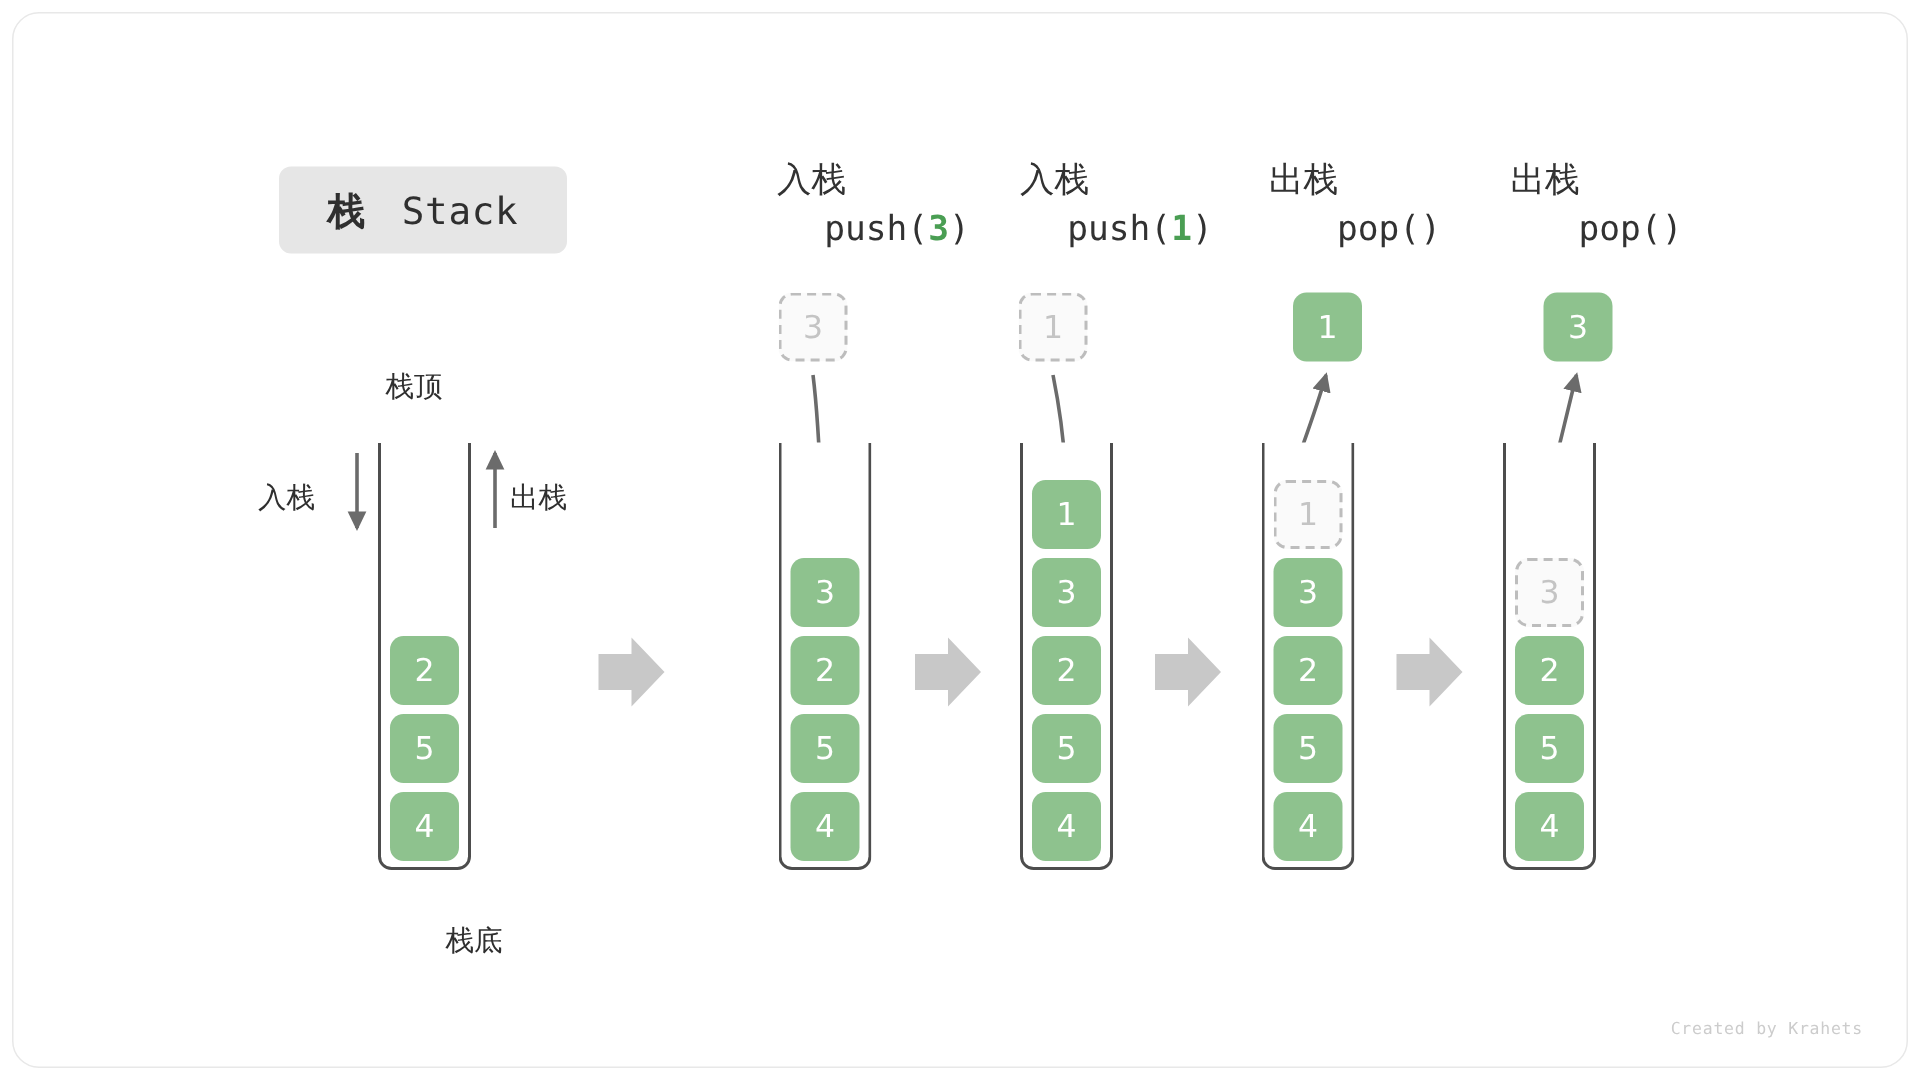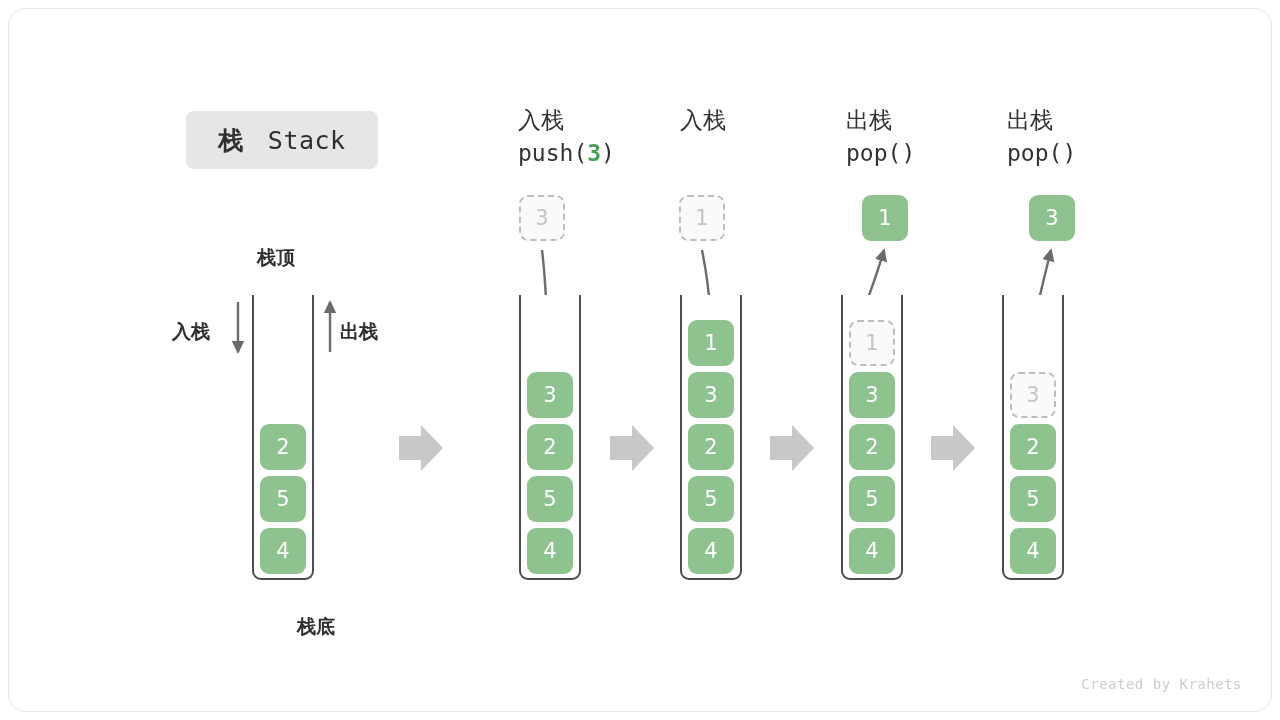--- a/index.html
+++ b/index.html
@@ -68,20 +68,21 @@
     color: #323232;
   }
   .op-header .cn {
     font-size: 23px;
     display: block;
   }
   .op-header .code {
     font-size: 23px;
     font-family: "DejaVu Sans Mono", "Liberation Mono", monospace;
     display: block;
+    text-align: center;
   }
   .op-header .code .arg {
     color: #4a9e53;
     font-weight: bold;
   }
 
   
   .stack-box {
     position: absolute;
     box-sizing: border-box;
@@ -114,32 +115,32 @@
   .cell.ghost {
     background: #fafafa;
     color: #c4c4c4;
     border: 2px dashed #bdbdbd;
   }
 
   
   .side-label {
     position: absolute;
     font-size: 19px;
-    font-weight: bold;
+    font-weight: normal;
     color: #2f2f2f;
     white-space: nowrap;
   }
 
   
   .watermark {
     position: absolute;
     right: 38px;
     bottom: 28px;
     font-family: "DejaVu Sans Mono", "Liberation Mono", monospace;
-    font-size: 14px;
+    font-size: 11px;
     color: #cccccc;
     letter-spacing: 0.5px;
   }
 
   svg.overlay {
     position: absolute;
     left: 0;
     top: 0;
     width: 1280px;
     height: 720px;
@@ -200,20 +201,21 @@
   </div>
   <div class="cell ghost" style="left:519px; top:195px;">3</div>
   <div class="stack-box" style="left:519px; top:295px; height:285px;"></div>
   <div class="cell filled" style="left:527px; top:372px;">3</div>
   <div class="cell filled" style="left:527px; top:424px;">2</div>
   <div class="cell filled" style="left:527px; top:476px;">5</div>
   <div class="cell filled" style="left:527px; top:528px;">4</div>
 
   <div class="op-header" style="left:680px;">
     <span class="cn">入栈</span>
+    <span class="code"><span>push(</span><span class="arg">1</span><span>)</span></span>
   </div>
   <div class="cell ghost" style="left:679px; top:195px;">1</div>
   <div class="stack-box" style="left:680px; top:295px; height:285px;"></div>
   <div class="cell filled" style="left:688px; top:320px;">1</div>
   <div class="cell filled" style="left:688px; top:372px;">3</div>
   <div class="cell filled" style="left:688px; top:424px;">2</div>
   <div class="cell filled" style="left:688px; top:476px;">5</div>
   <div class="cell filled" style="left:688px; top:528px;">4</div>
 
   <div class="op-header" style="left:846px;">

